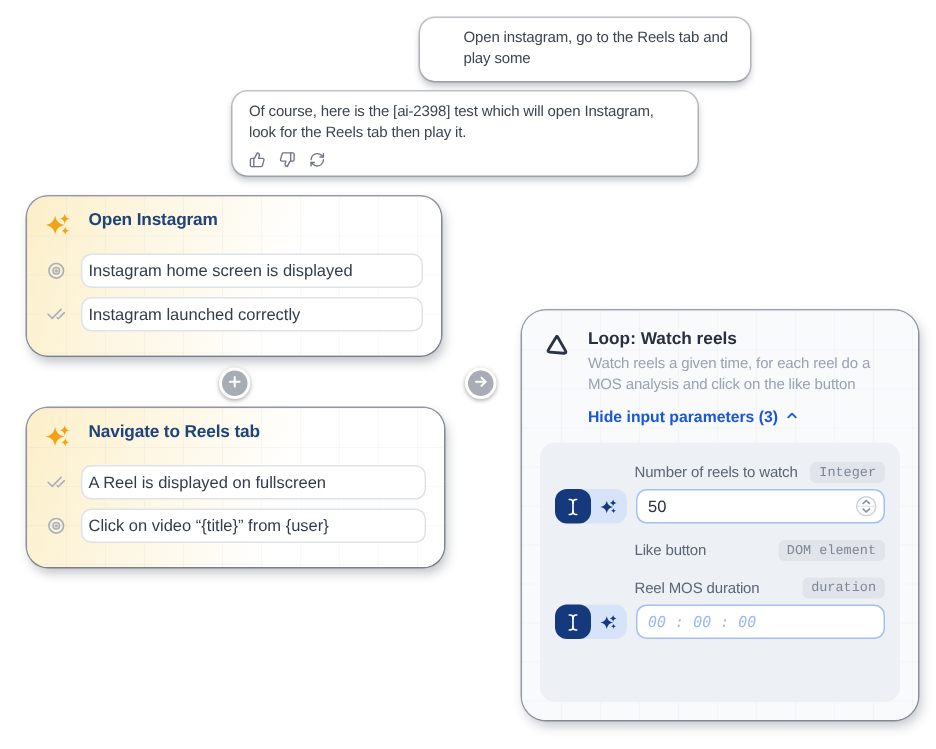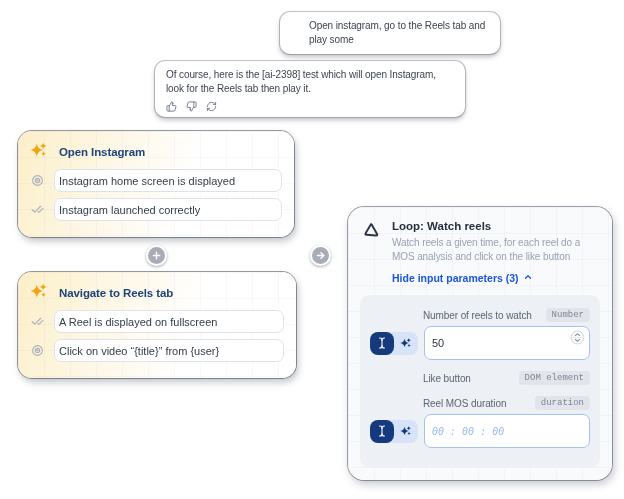--- a/index.html
+++ b/index.html
@@ -24,21 +24,21 @@
     position:absolute; border-radius:14px; padding:10px 12px;
     background-image:
       linear-gradient(rgba(130,140,160,0.06) 1px, transparent 1px),
       linear-gradient(90deg, rgba(130,140,160,0.06) 1px, transparent 1px),
       linear-gradient(108deg, #fcefc8 0%, #fdf6e2 28%, #ffffff 62%);
     background-size:26px 26px, 26px 26px, 100% 100%;
     box-shadow:0 0 0 1px rgba(44,52,70,.50), 2px 4px 7px rgba(44,52,70,.30);
   }
   #card-step1 { left:18px; top:131px; width:276px; height:106px; }
   #card-step2 { left:18px; top:272px; width:278px; height:106px; }
-  .step-head { display:flex; align-items:center; gap:11px; height:22px; margin-bottom:5px; }
+  .step-head { display:flex; gap:11px; height:22px; margin-bottom:5px; }
   .step-title { color:#1d4379; font-size:11.5px; font-weight:700; letter-spacing:-0.1px; }
   .step-row { display:flex; align-items:center; gap:10px; margin-top:6px; }
   .step-row .row-icon { color:#a9afbb; display:flex; width:14px; justify-content:center; }
   .field-box {
     flex:1; height:23px; background:#fff; border:1px solid #dfe3e8; border-radius:7px;
     display:flex; align-items:center; padding:0 4px; color:#333c49; font-size:11px;
     white-space:nowrap; overflow:hidden;
   }
 
   
@@ -82,21 +82,21 @@
   }
   .param-body { display:flex; align-items:center; gap:6px; margin-top:4px; }
   .toggle { display:flex; background:#d6e3f8; border-radius:8px; }
   .tseg {
     width:24px; height:23px; display:flex; align-items:center; justify-content:center;
     color:#16397e; border-radius:8px; cursor:pointer;
   }
   .tseg.active { background:#16397e; color:#fff; }
   .input-wrap { position:relative; flex:1; }
   .param-input {
-    width:100%; height:34px; background:#fff; border:1.4px solid #a3c0f1; border-radius:7px;
+    width:100%; height:23px; background:#fff; border:1.4px solid #a3c0f1; border-radius:7px;
     font-family:"Liberation Sans", sans-serif; font-size:11px; color:#2b3342; padding:0 7px;
     outline:none;
   }
   .param-input::placeholder { color:#9cb9ee; font-style:italic; opacity:1; }
   .param-input.mono-ph::placeholder { font-family:"DejaVu Sans Mono", monospace; font-size:10px; }
   .stepper { position:absolute; right:5px; top:4px; cursor:pointer; }
 </style>
 </head>
 <body>
 
@@ -233,21 +233,21 @@
           </span>
         </div>
       </div>
     </div>
 
     <div class="params-panel">
 
       <div class="param">
         <div class="param-head">
           <span class="param-label">Number of reels to watch</span>
-          <span class="type-badge">Number</span>
+          <span class="type-badge">Integer</span>
         </div>
         <div class="param-body">
           <div class="toggle">
             <span class="tseg active">
               <svg width="12" height="12" viewBox="0 0 24 24" fill="none" stroke="currentColor" stroke-width="2.2" stroke-linecap="round" stroke-linejoin="round">
                   <path d="M17 22h-1a4 4 0 0 1-4-4V6a4 4 0 0 1 4-4h1"></path>
                   <path d="M7 22h1a4 4 0 0 0 4-4v-1"></path>
                   <path d="M7 2h1a4 4 0 0 1 4 4v1"></path>
                 </svg>
             </span>

